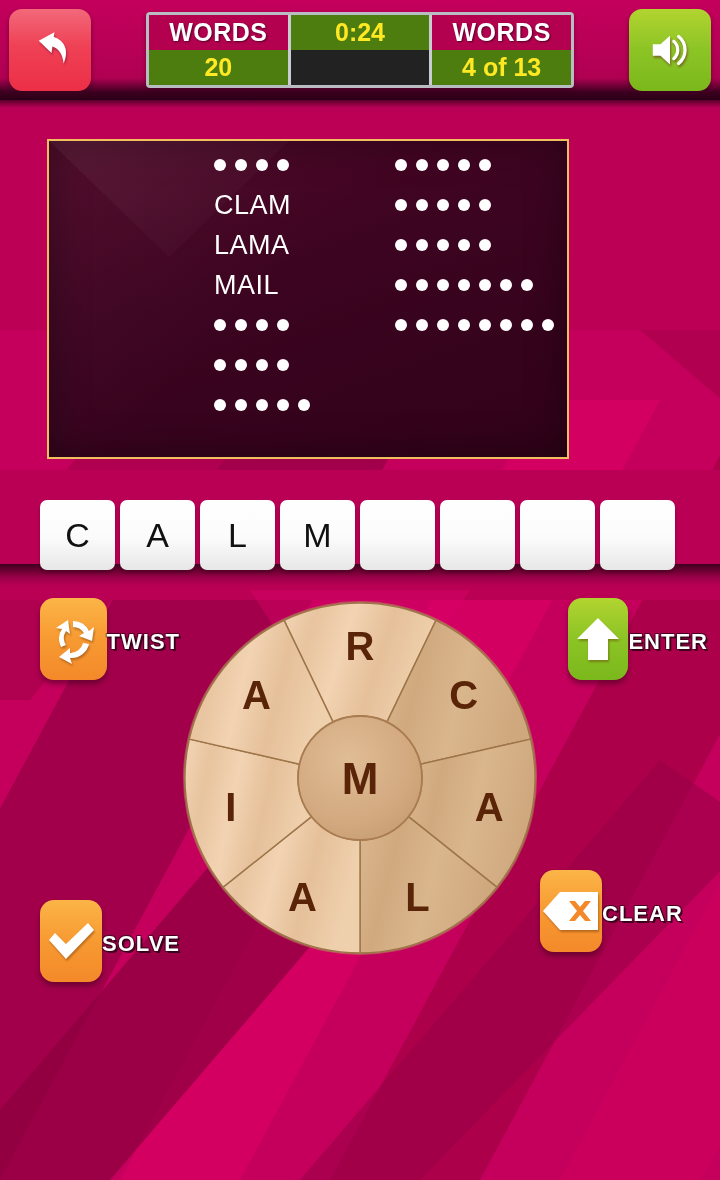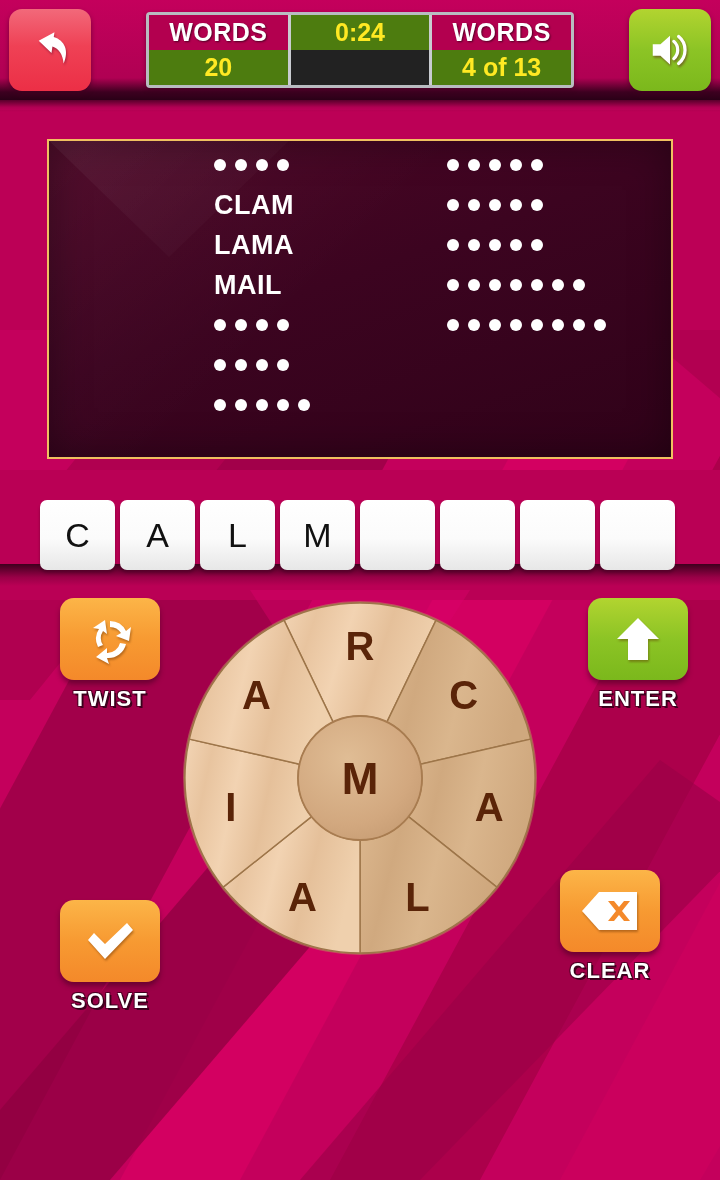--- a/index.html
+++ b/index.html
@@ -54,28 +54,27 @@
     text-shadow:1px 1px 2px rgba(0,0,0,.55);
   }
   .sb-value{
     height:50%; background:#4d7c0f;
     display:flex; align-items:center; justify-content:center;
     color:#ffe923; font-weight:bold; font-size:25px;
   }
 
   
   #word-panel{
-    position:absolute; left:47px; top:139px; width:626px; height:320px; z-index:5;
+    position:absolute; left:47px; top:139px; width:522px; height:320px; z-index:5;
     background:
       linear-gradient(135deg,rgba(255,255,255,.035) 0%,rgba(255,255,255,0) 45%),
       linear-gradient(160deg,#4d0626 0%,#3c0420 45%,#300219 100%);
     border:2px solid #f0c060;
     box-shadow:inset 0 0 40px rgba(0,0,0,.35);
     overflow:hidden;
-    font-weight:bold;
   }
   #word-panel-chevron{
     position:absolute; left:-10px; top:-10px; width:260px; height:180px;
     background:linear-gradient(135deg,rgba(255,255,255,.05),rgba(255,255,255,0));
     clip-path:polygon(0 0,100% 0,50% 70%);
     pointer-events:none;
   }
   #word-cols{ position:absolute; inset:0; display:flex; padding-top:4px; }
   .word-col{ flex:1; display:flex; flex-direction:column; }
   .word-col.left{ padding-left:165px; }
@@ -111,21 +110,21 @@
   }
 
   
   #wheel{
     position:absolute; left:180px; top:598px; width:360px; height:360px; z-index:6;
   }
 
   
   .action{
     position:absolute; z-index:6; width:140px;
-    display:flex; flex-direction:column; align-items:center; cursor:pointer;
+    display:flex; flex-direction:row; align-items:center; cursor:pointer;
   }
   .action .pad{
     width:100px; height:82px; border-radius:14px;
     display:flex; align-items:center; justify-content:center;
     box-shadow:0 4px 5px rgba(60,0,30,.5);
   }
   .pad.orange{ background:linear-gradient(180deg,#fcb548 0%,#f79a32 50%,#f4892a 100%); }
   .pad.green{ background:linear-gradient(180deg,#b2d430 0%,#8cc425 50%,#7bb81c 100%); }
   .action .lbl{
     margin-top:6px; color:#fff; font-weight:bold; font-size:22px;

